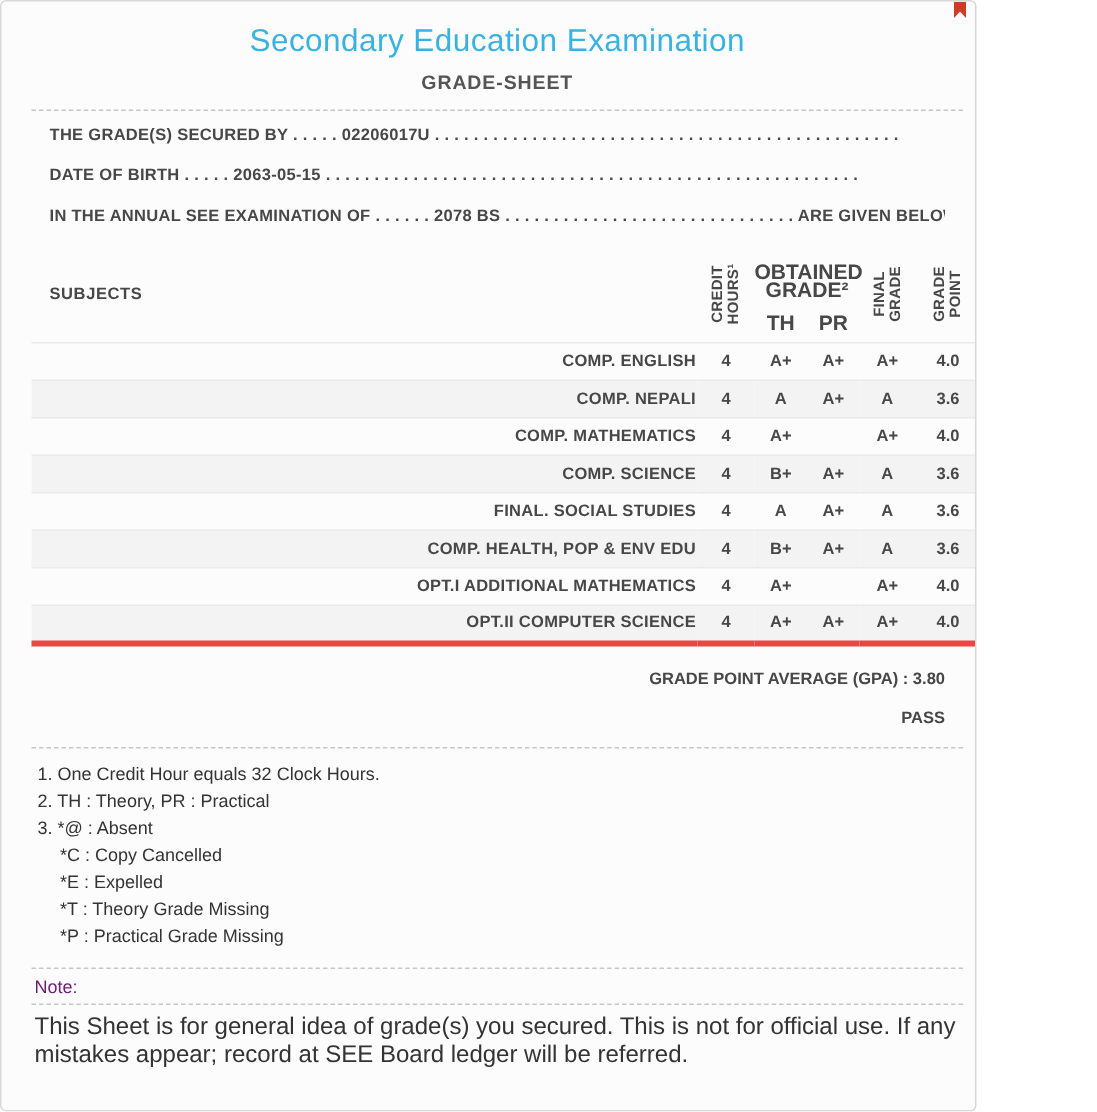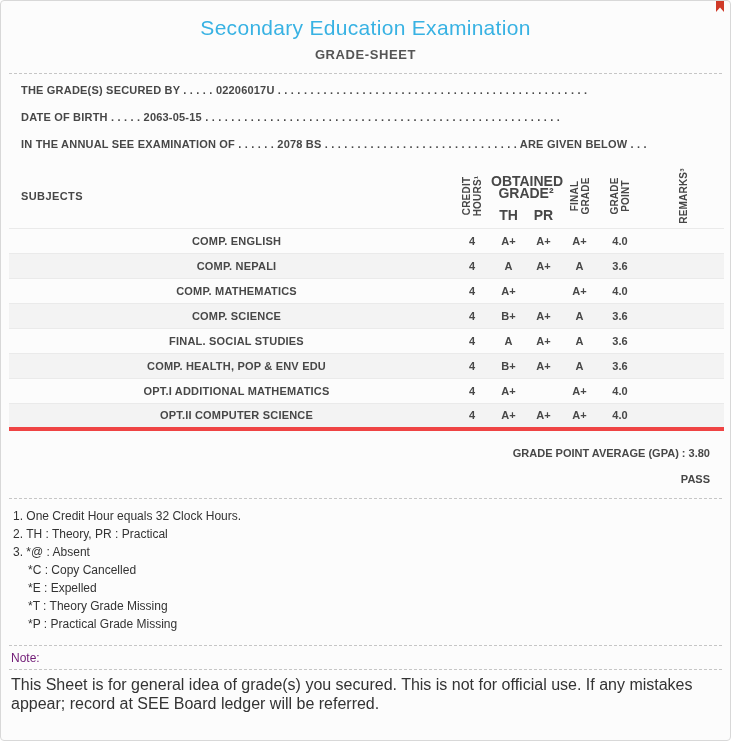--- a/index.html
+++ b/index.html
@@ -1,21 +1,21 @@
 <!DOCTYPE html>
 <html><head>
 <meta charset="utf-8">
 <style>
   * { box-sizing: border-box; }
   body { margin:0; background:#ffffff; font-family:"Liberation Sans", sans-serif; }
 
   .sheet {
-    position:relative; width:731px; height:741px;
+    position:relative; width:651px; height:741px;
     border:1px solid #d8d8d8; border-radius:4px;
-    background:#fcfcfc; overflow:hidden; color:#474747;
+    background:#fcfcfc; overflow:hidden; color:#474747;padding-left:12px;
   }
 
   .ribbon {
     position:absolute; top:0; right:6px; width:8px; height:11px;
     background:#cf3a28;
     clip-path:polygon(0 0,100% 0,100% 100%,50% 60%,0 100%);
   }
 
   .title { margin-top:15px; text-align:center; font-size:21px; color:#38b2e3; font-weight:400; letter-spacing:0.3px; }
   .subtitle { margin-top:7px; text-align:center; font-size:13px; font-weight:bold; color:#555; letter-spacing:0.6px; }
@@ -43,21 +43,21 @@
   }
   .h-obtained { font-size:14px; line-height:12px; height:42px; vertical-align:middle; padding-top:4px; }
   .h-sub { font-size:14px; height:22px; vertical-align:middle; padding-bottom:5px; }
 
   tbody td {
     height:25px; font-size:11px; font-weight:bold; color:#474747;
     text-align:center; border-top:1px solid #eaeaea; background:#fcfcfc;
   }
   tbody tr:nth-child(even) td { background:#f3f3f3; }
   tbody tr:last-child td { border-bottom:4px solid #ef4444; }
-  .c-subject { text-align:center; padding-left:12px; letter-spacing:0.2px; }
+  .c-subject { text-align:right; padding-left:12px; letter-spacing:0.2px; }
 
   .summary { padding:16px 20px 0; text-align:right; font-size:11px; font-weight:bold; color:#474747; }
   .result { margin-top:14px; }
 
   .footnotes { padding:8px 12px 3px; font-size:12px; color:#333; }
   .footnote { line-height:18px; }
   .indent { padding-left:15px; }
 
   .note-label { padding:5px 10px 4px; font-size:12px; color:#701a75; }
   .note-text { padding:5px 10px; font-size:16px; color:#333; line-height:19px; }

